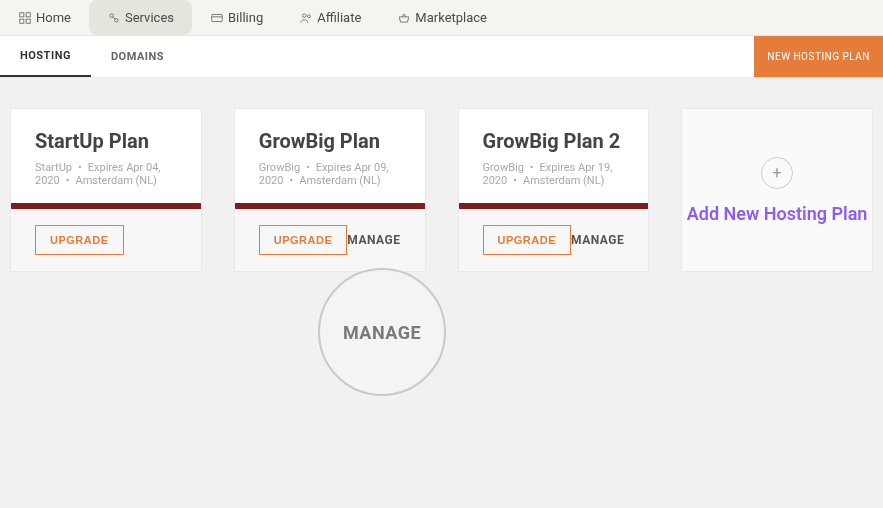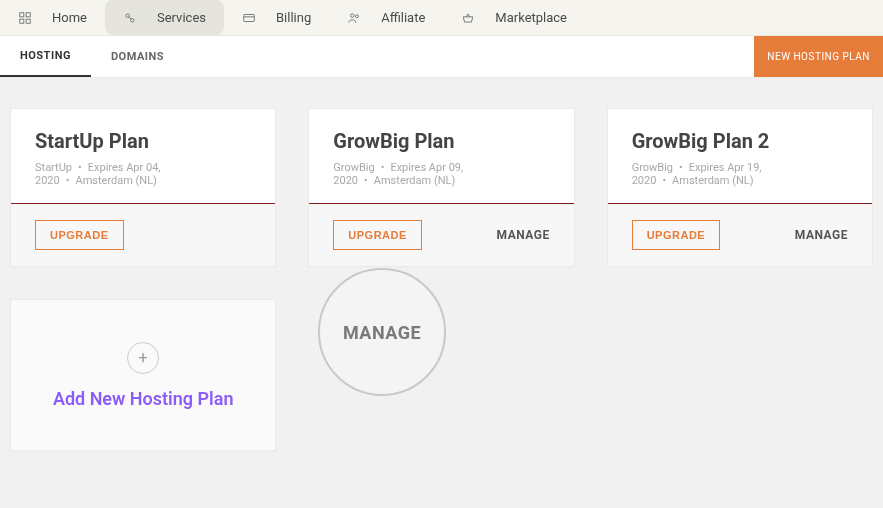--- a/index.html
+++ b/index.html
@@ -1,41 +1,41 @@
 <!DOCTYPE html>
 <html><head>
 <meta charset="utf-8">
 <style>
 * { margin: 0; padding: 0; box-sizing: border-box; }
 body { font-family: -apple-system, BlinkMacSystemFont, "Segoe UI", Roboto, Arial, sans-serif; background: #f1f1f1; width: 883px; height: 508px; overflow: hidden; }
 
 
 .topnav { background: #f5f4ef; display: flex; height: 36px; border-bottom: 1px solid #e8e7e1; }
-.topnav-item { display: flex; align-items: center; gap: 20px; padding: 0 18px; font-size: 13px; color: #4a4a4a; cursor: pointer; }
+.topnav-item { display: flex; align-items: center; gap: 4px; padding: 0 18px; font-size: 13px; color: #4a4a4a; cursor: pointer; }
 .topnav-item.active { background: #e6e5dd; border-radius: 8px; }
 .topnav-item svg { width: 14px; height: 14px; fill: none; stroke: #6a6a6a; stroke-width: 1.5; }
 
 
 .subnav { background: #fff; display: flex; justify-content: space-between; align-items: stretch; height: 42px; border-bottom: 1px solid #e8e8e8; }
 .subnav-left { display: flex; align-items: stretch; }
 .subnav-tab { display: flex; align-items: center; padding: 16px 20px; font-size: 11px; font-weight: 700; letter-spacing: 0.5px; color: #666; cursor: pointer; }
 .subnav-tab.active { color: #333; border-bottom: 2px solid #333; }
 .new-plan-btn { background: #e57c3a; color: #fff; font-size: 10px; font-weight: 400; letter-spacing: 0.5px; padding: 0 13px; display: flex; align-items: center; cursor: pointer; text-align: center; }
 
 
 .page { padding: 30px 10px 0 10px; position: relative; }
 .page-title { font-size: 26px; font-weight: 400; color: #5a5a5a; margin-bottom: 22px; }
 
-.cards { display: grid; grid-template-columns: 1fr 1fr 1fr; gap: 32px; }
+.cards { display: grid; grid-template-columns: 1fr 1fr 1fr 1fr; gap: 32px; }
 .card { background: #fff; border: 1px solid #e9e9e9; display: flex; flex-direction: column; }
 .card-top { padding: 20px 24px 16px 24px; }
 .card-title { font-size: 20px; font-weight: 700; color: #444; margin-bottom: 8px; }
 .card-meta { font-size: 11px; color: #a8a8a8; }
 .card-meta .sep { margin: 0 6px; }
-.card-bottom { background: #f7f7f7; padding: 16px 24px; display: flex; justify-content: space-between; align-items: center; border-top: 1px solid #7f1d1d; }
+.card-bottom { background: #f7f7f7; padding: 16px 24px; display: flex; justify-content: space-between; align-items: center; border-top: 6px solid #7f1d1d; }
 .upgrade-btn { border: 1px solid #e57c3a; color: #e57c3a; background: transparent; padding: 8px 14px; font-size: 11px; font-weight: 700; letter-spacing: 0.5px; cursor: pointer; }
 .manage-link { font-size: 12px; font-weight: 700; letter-spacing: 0.5px; color: #555; cursor: pointer; }
 
 
 .add-card { background: #fafafa; border: 1px solid #e9e9e9; display: flex; flex-direction: column; align-items: center; justify-content: center; gap: 14px; min-height: 152px; cursor: pointer; }
 .add-circle { width: 32px; height: 32px; border: 1px solid #ccc; border-radius: 50%; display: flex; align-items: center; justify-content: center; color: #999; font-size: 16px; }
 .add-label { font-size: 18px; color: #8b5cf6; font-weight: 600; }
 
 
 .manage-circle { position: absolute; left: 318px; top: 190px; width: 128px; height: 128px; border: 2px solid #c9c9c9; border-radius: 50%; background: rgba(247,247,247,0.5); display: flex; align-items: center; justify-content: center; font-size: 18px; font-weight: 700; color: #7a7a7a; letter-spacing: 0.5px; pointer-events: none; }

